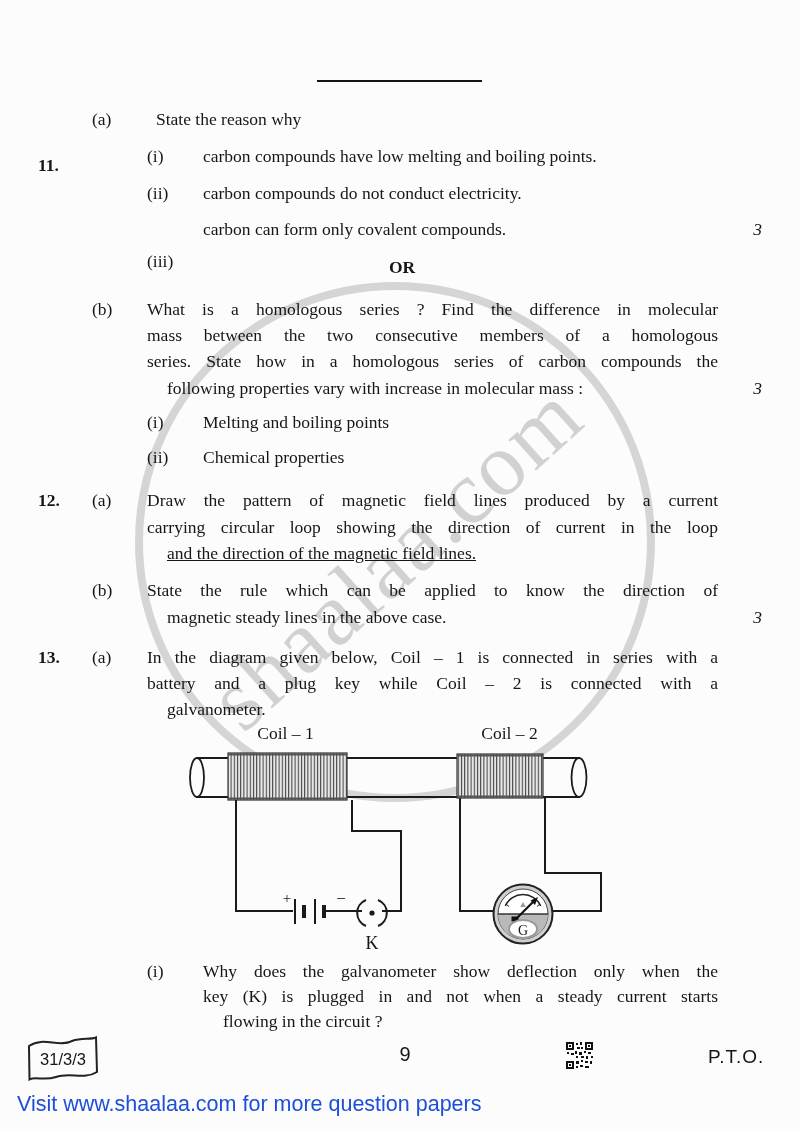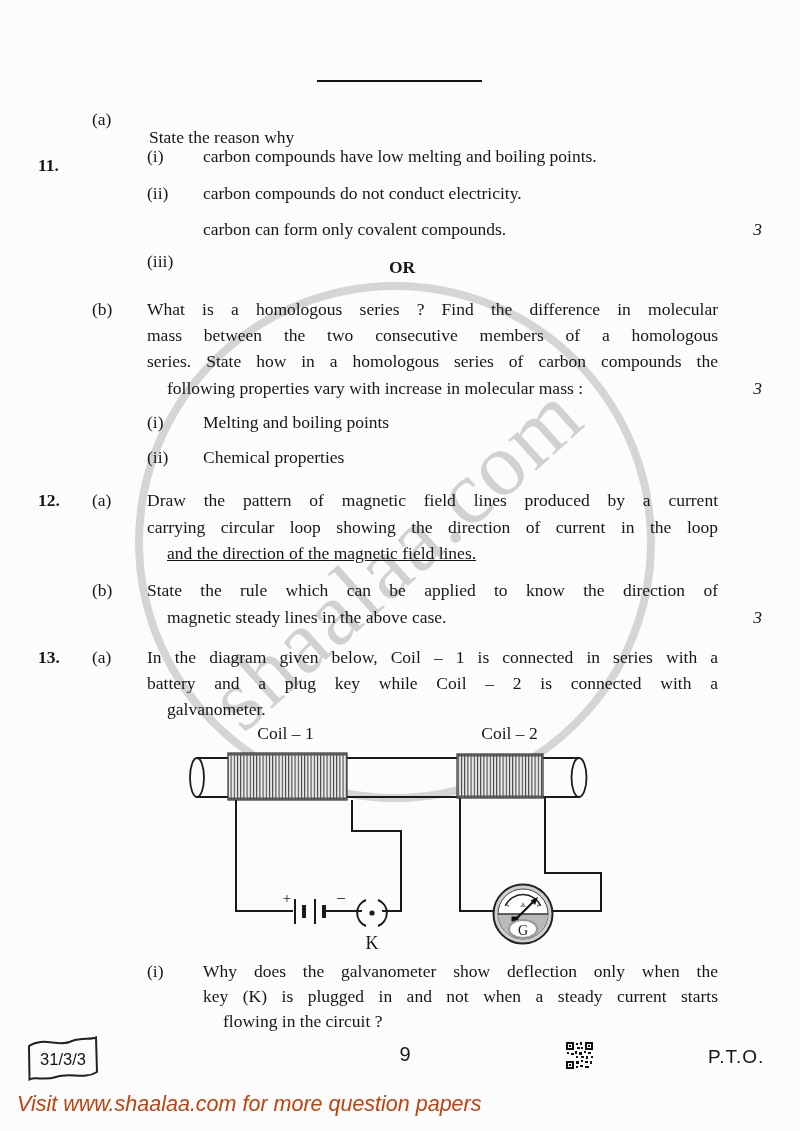--- a/index.html
+++ b/index.html
@@ -26,21 +26,21 @@
     <circle cx="262" cy="262" r="256" fill="none" stroke="#cbcbcb" stroke-width="8" opacity="0.8"></circle>
   </svg>
   <div class="abs wm-text" style="left:95px;top:505px;width:600px;z-index:1;">shaalaa.com</div>
 
   <div class="abs" style="left:0;top:0;width:800px;height:1131px;z-index:2;">
 
     <div class="abs divider" style="left:317px;top:80px;width:165px;height:2px;"></div>
 
     <div class="abs ser bold" style="left:38px;top:108px;margin-top:46px;">11.</div>
     <div class="abs ser" style="left:92px;top:108px;">(a)</div>
-    <div class="abs ser" style="left:149px;top:108px;margin-top:18px;">State the reason why</div>
+    <div class="abs ser" style="left:156px;top:108px;">State the reason why</div>
 
     <div class="abs ser" style="left:147px;top:145px;">(i)</div>
     <div class="abs ser" style="left:203px;top:145px;">carbon compounds have low melting and boiling points.</div>
 
     <div class="abs ser" style="left:147px;top:182px;">(ii)</div>
     <div class="abs ser" style="left:203px;top:182px;">carbon compounds do not conduct electricity.</div>
 
     <div class="abs ser" style="left:147px;top:218px;margin-top:32px;">(iii)</div>
     <div class="abs ser" style="left:203px;top:218px;">carbon can form only covalent compounds.</div>
     <div class="abs ser marks" style="left:730px;top:218px;width:32px;">3</div>
@@ -191,16 +191,16 @@
         <rect x="15" y="18" width="2" height="2" fill="#111"></rect>
       <rect x="19" y="19" width="3" height="2" fill="#111"></rect>
         <rect x="24" y="19" width="2" height="3" fill="#111"></rect>
       <rect x="10" y="24" width="2" height="2" fill="#111"></rect>
         <rect x="14" y="23" width="3" height="2" fill="#111"></rect>
       <rect x="19" y="24" width="4" height="2" fill="#111"></rect>
     </svg>
 
     <div class="abs sans" style="left:708px;top:1046px;font-size:19px;letter-spacing:1px;">P.T.O.</div>
 
-    <div class="abs sans" style="left:17px;top:1092px;font-size:21.5px;color:#c2410c;font-style:italic;">Visit www.shaalaa.com for more question papers</div>
+    <div class="abs sans" style="left:17px;top:1092px;font-size:21.5px;color:#1d4ed8;">Visit www.shaalaa.com for more question papers</div>
 
   </div>
 </div>
 
 </body></html>

